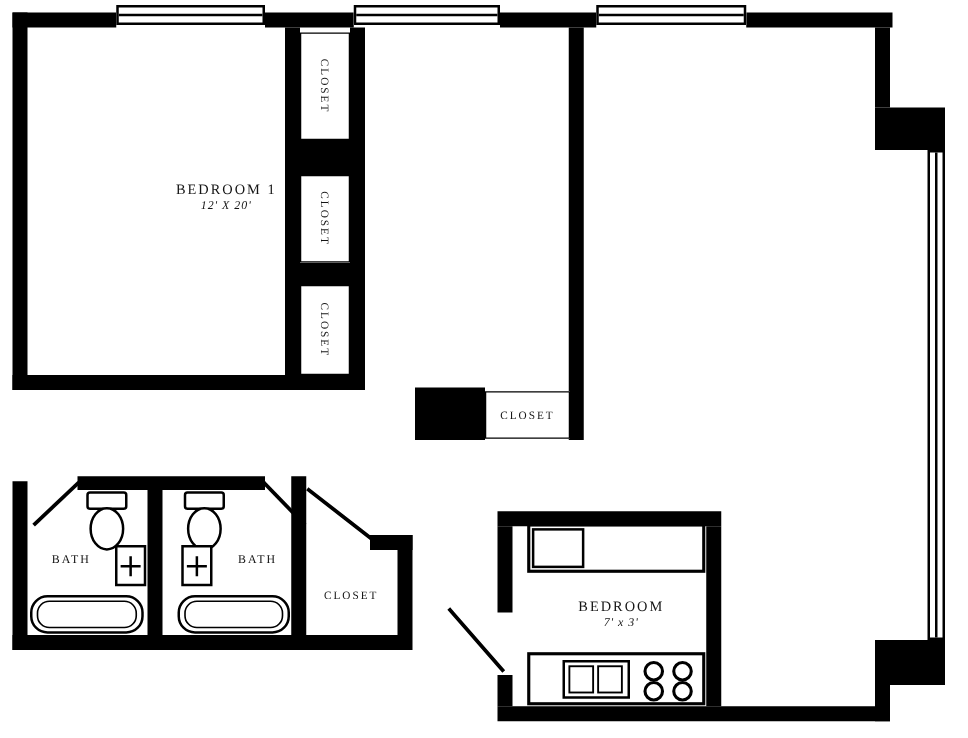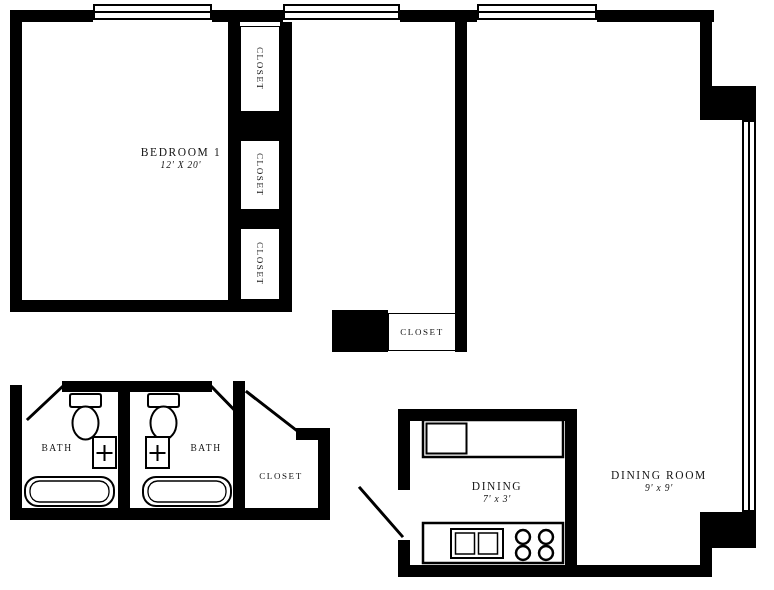--- a/index.html
+++ b/index.html
@@ -68,26 +68,22 @@
   </div>
 
   <div class="cbox" style="left:388px;top:313px;width:68px;height:38px;">
     <span class="small-label" style="font-size:9px;">CLOSET</span>
   </div>
 
   <div class="room-label" style="left:136px;top:158px;margin-left:45px;">
     <div class="room-name">BEDROOM 1</div>
     <div class="room-dims">12' X 20'</div>
   </div>
-  <div class="room-label" style="left:659px;top:481px;">
-    <div class="room-name">DINING ROOM</div>
-    <div class="room-dims">9' x 9'</div>
-  </div>
   <div class="room-label" style="left:497px;top:492px;">
-    <div class="room-name">DINING</div>
+    <div class="room-name">BEDROOM</div>
     <div class="room-dims">7' x 3'</div>
   </div>
   <div class="room-label" style="left:57px;top:448px;">
     <div class="small-label">BATH</div>
   </div>
   <div class="room-label" style="left:206px;top:448px;">
     <div class="small-label">BATH</div>
   </div>
   <div class="room-label" style="left:281px;top:476px;">
     <div class="small-label" style="font-size:9px;">CLOSET</div>

